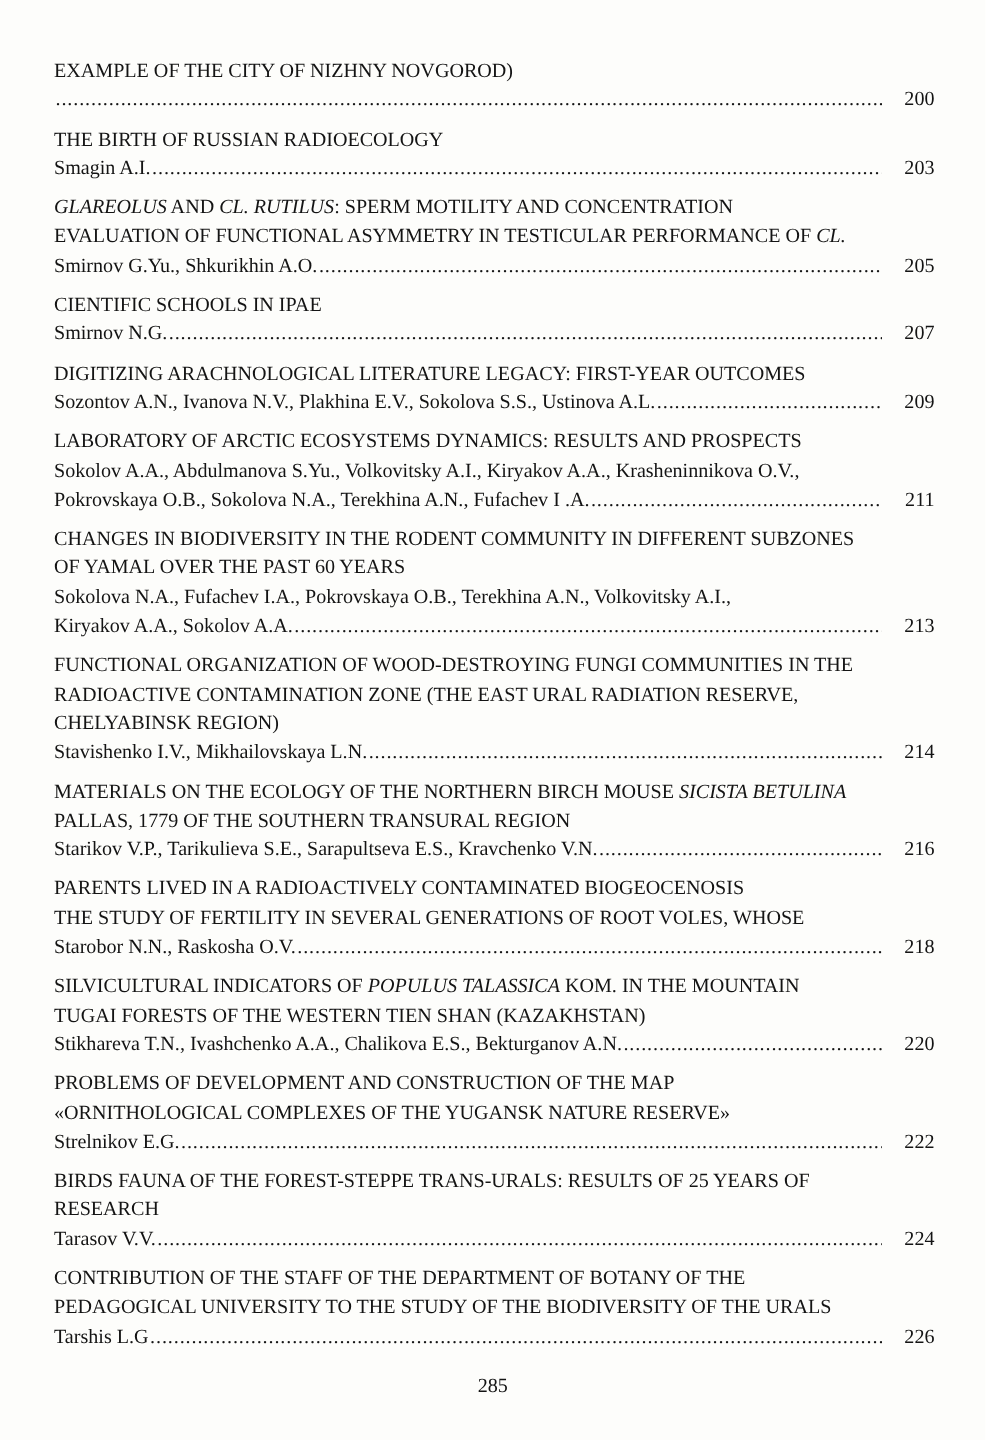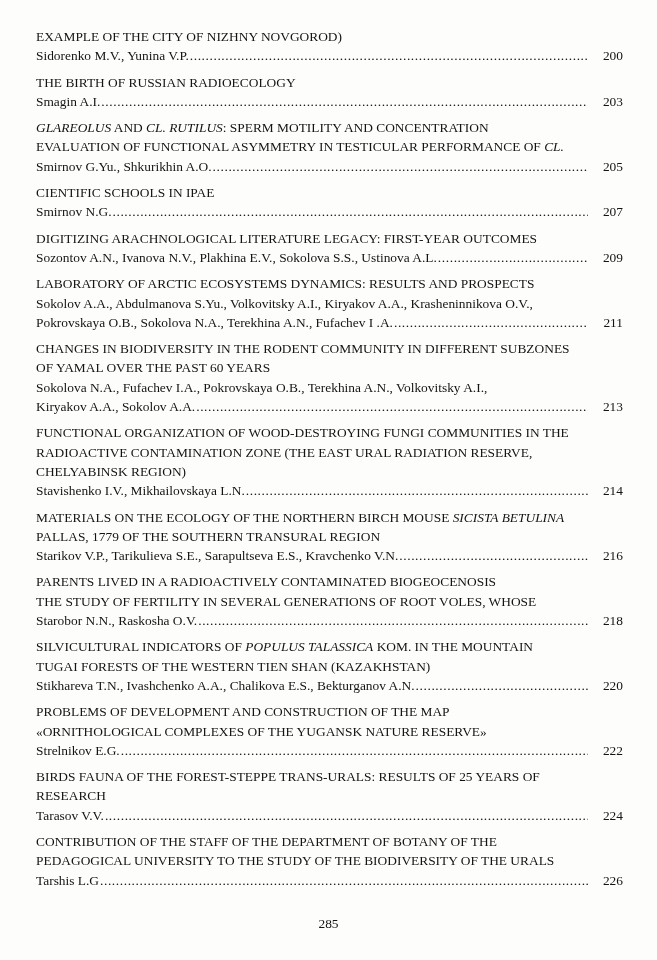--- a/index.html
+++ b/index.html
@@ -2,21 +2,21 @@
 <html><head>
 <meta charset="utf-8">
 <style>
   html, body { margin: 0; padding: 0; background: #ffffff; }
   .page {
     position: relative;
     width: 657px;
     height: 960px;
     box-sizing: border-box;
     background: #fdfdfb;
-    padding: 27px 34px 0 36px;
+    padding: 37px 34px 0 36px;
     font-family: "Liberation Serif", "DejaVu Serif", serif;
     color: #141414;
     font-size: 13.4px;
     line-height: 19.3px;
     overflow: hidden;
   }
   .entry { margin-bottom: 7px; }
   .tline { white-space: nowrap; }
   .it { font-style: italic; }
   .aline { white-space: nowrap; }
@@ -44,21 +44,20 @@
 </head>
 <body>
 
 <div class="page">
   <div>
       <div class="entry">
         <div>
           <div class="tline"><span>EXAMPLE OF THE CITY OF NIZHNY NOVGOROD)</span></div>
         </div>
         <div class="arow">
-          <span class="aname">Sidorenko M.V., Yunina V.P.</span>
           <span class="dots"></span>
           <span class="pg">200</span>
         </div>
       </div>
       <div class="entry">
         <div>
           <div class="tline"><span>THE BIRTH OF RUSSIAN RADIOECOLOGY</span></div>
         </div>
         <div class="arow">
           <span class="aname">Smagin A.I. </span>

